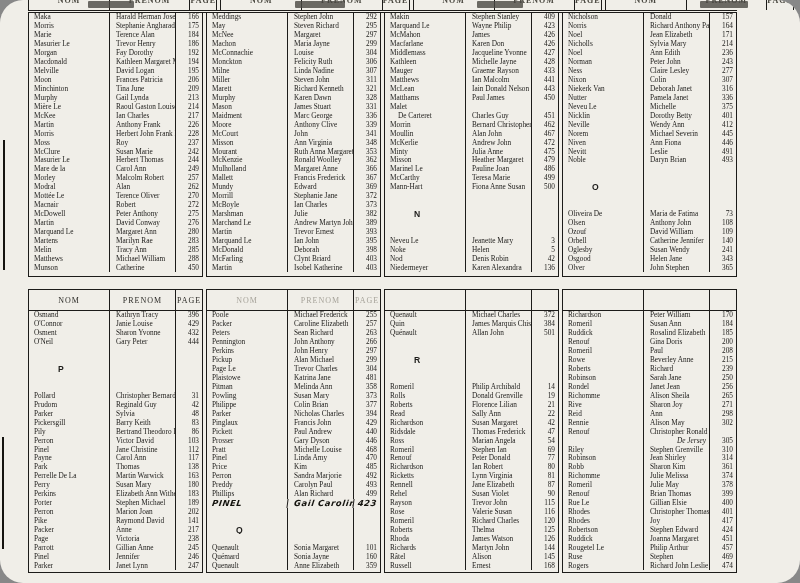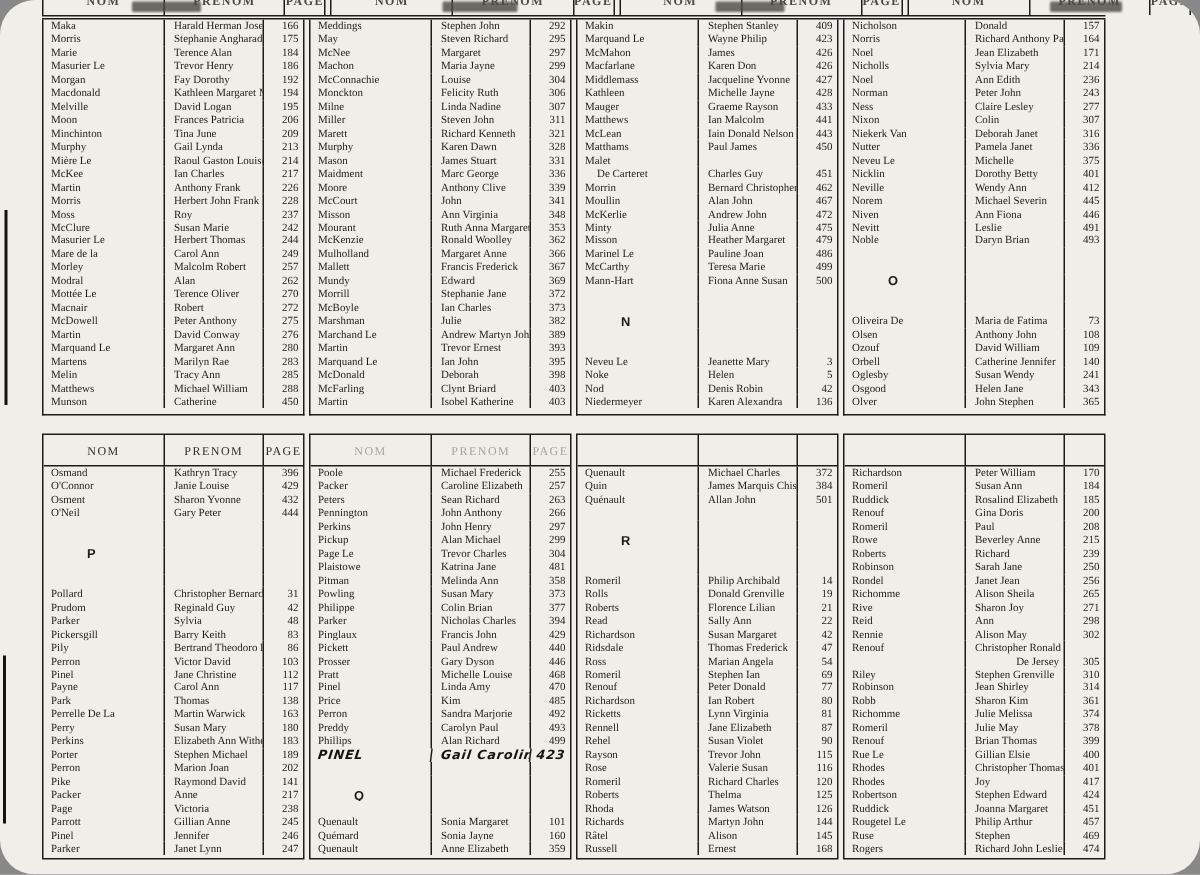--- a/index.html
+++ b/index.html
@@ -24,21 +24,21 @@
   .rows{flex:1;display:flex;flex-direction:column;}
   .row{height:8.95px;display:flex;flex-shrink:0;}
   .cell{box-sizing:border-box;}
   .c1{width:80px;}
   .c2{flex:1;border-left:1px solid #1c1b19;}
   .c3{width:27px;border-left:1px solid #1c1b19;}
   .row .cell{display:flex;align-items:center;font-size:7.3px;line-height:8px;white-space:nowrap;overflow:hidden;}
   .row .c1{padding-left:5px;}
   .row .c1.ind{padding-left:13px;}
   .row .c2{padding-left:6px;}
-  .row .c2.rr{justify-content:flex-end;padding-right:3px;padding-left:0;}
+  .row .c2.rr{justify-content:flex-end;padding-right:3px;padding-left:0;font-style:italic;}
   .row .c3{justify-content:flex-end;padding-right:3px;}
   .row.letter .c1{font-family:"Liberation Sans",sans-serif;font-weight:bold;font-size:8.6px;padding-left:29px;}
   .row.hand .cell{font-family:"DejaVu Sans",sans-serif;font-style:italic;font-weight:bold;
                   font-size:8.4px;letter-spacing:.6px;color:#14130e;transform:skewX(-7deg);}
   
   .edge-mark{position:absolute;width:2px;background:#15130f;}
   .m1{left:3px;top:140px;height:130px;}
   .m2{left:2px;top:437px;height:112px;}
 </style>
 </head>

